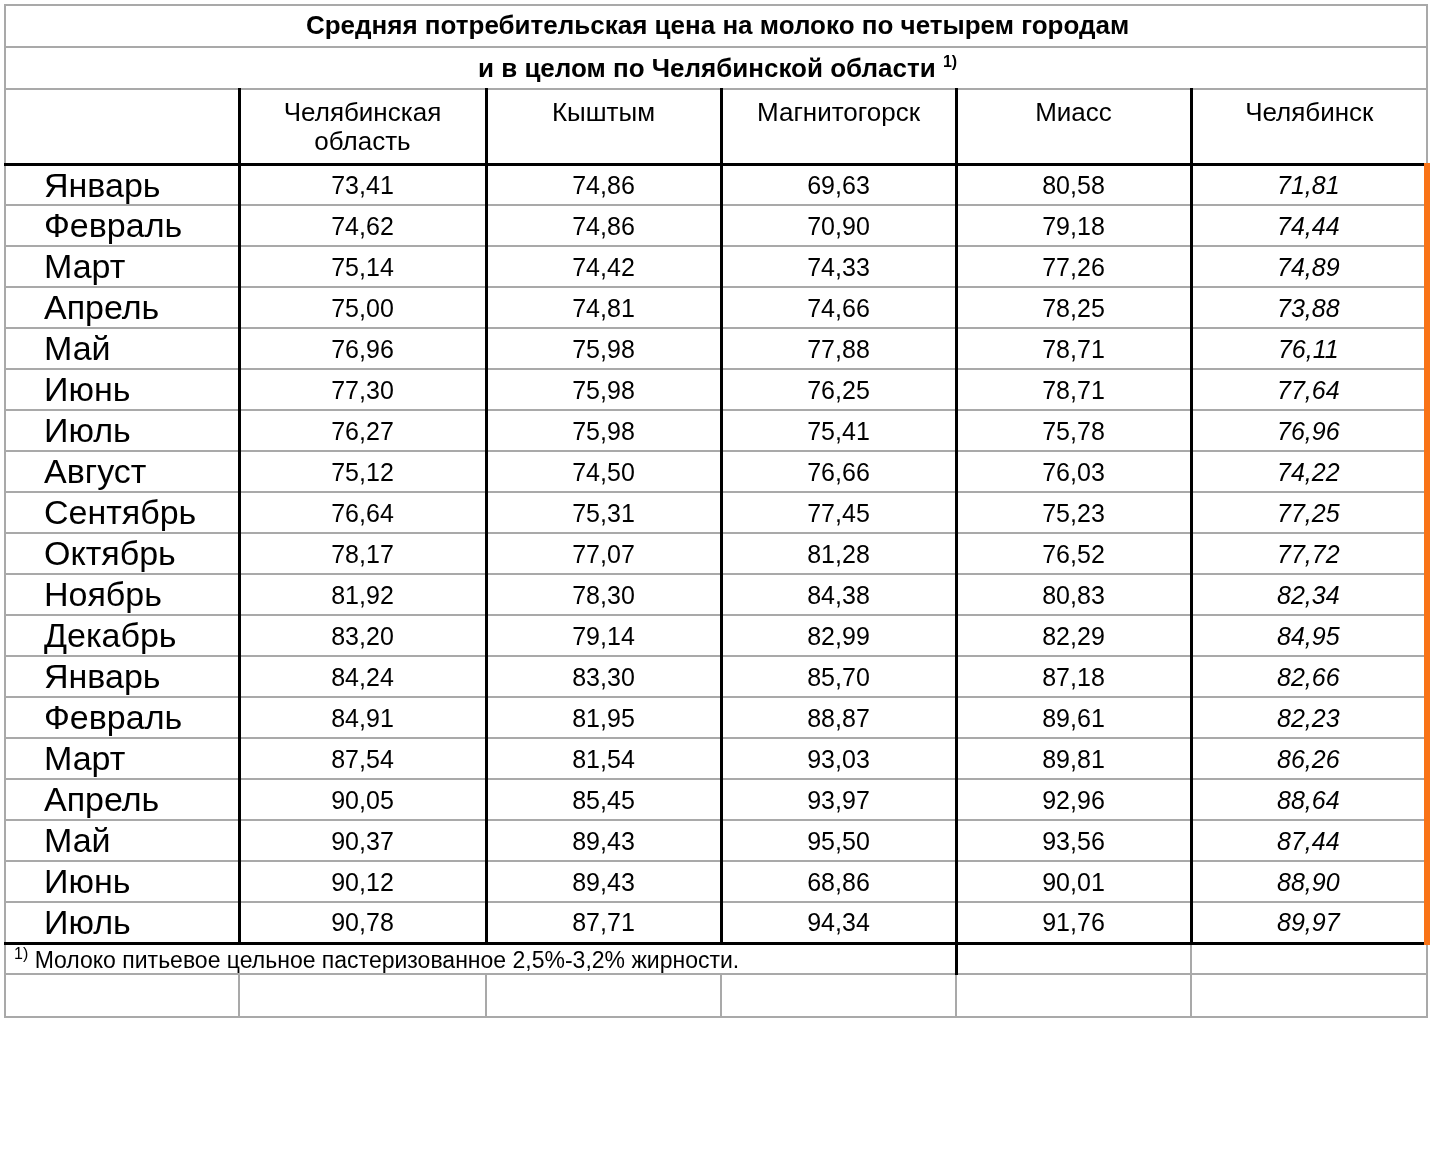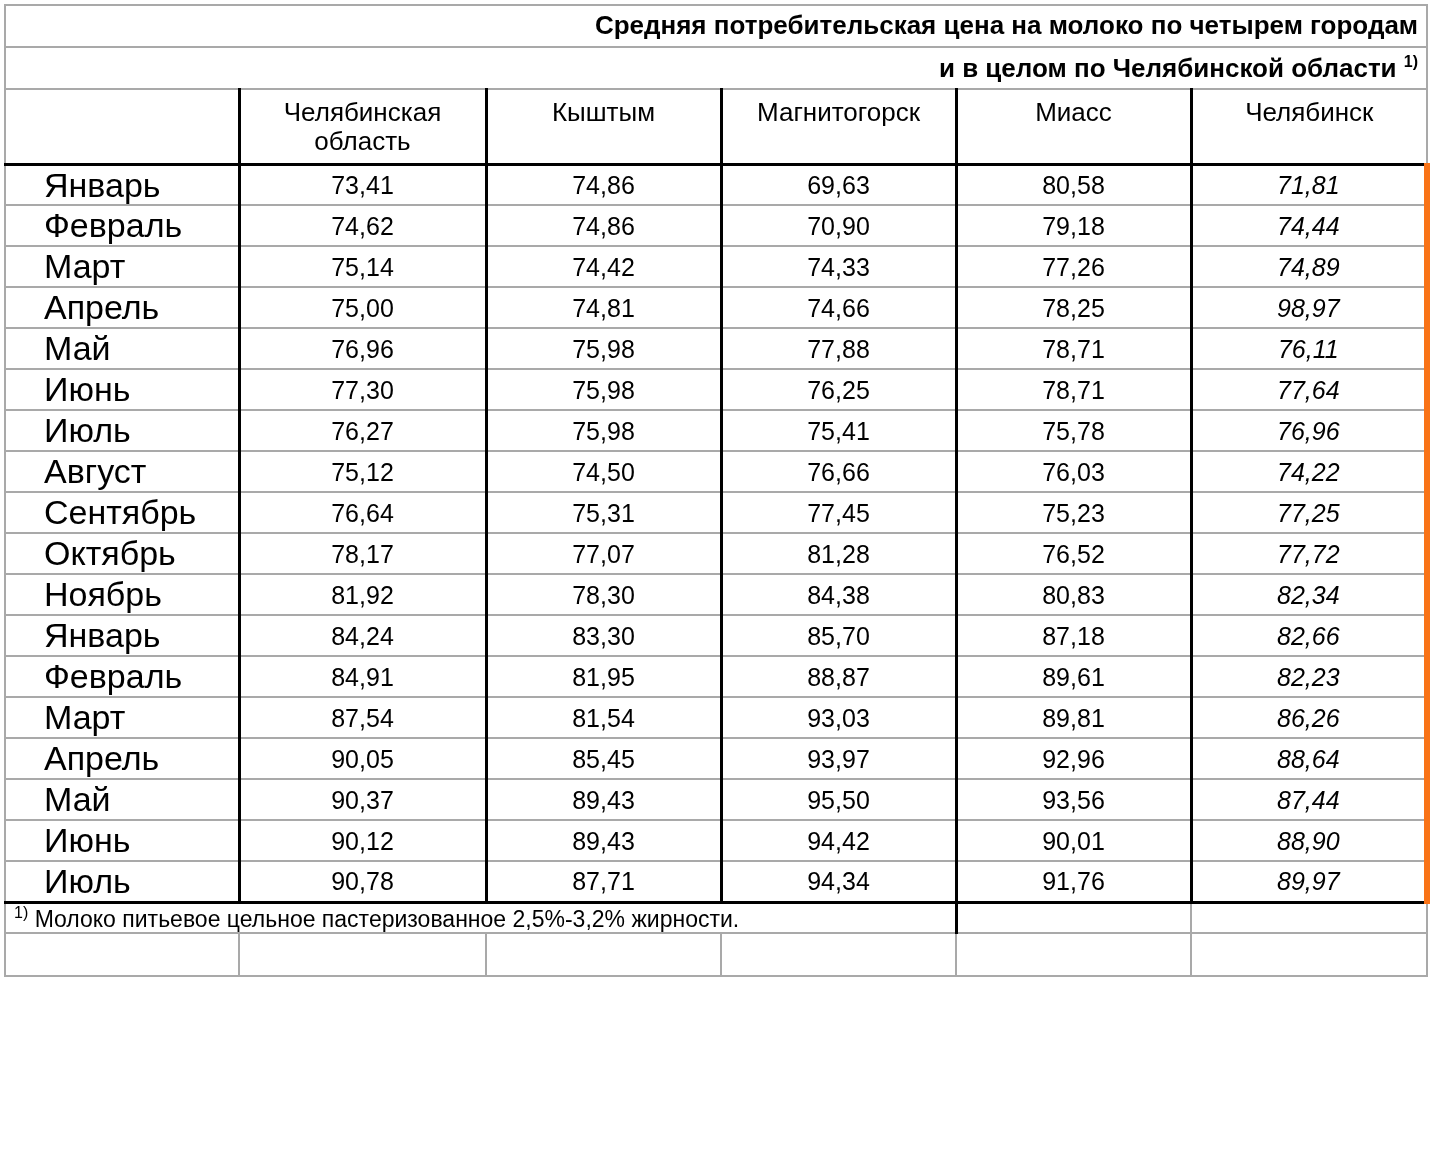--- a/index.html
+++ b/index.html
@@ -50,21 +50,21 @@
   col.c-data2  { width: 235px; }
   col.c-data3  { width: 235px; }
   col.c-data4  { width: 235px; }
   col.c-data5  { width: 236px; }
 
   
   tr.title-row td {
     font-weight: bold;
     font-size: 26px;
     height: 42px;
-    text-align: right;
+    text-align: center;
     padding-left: 11px;
     border-left: 2px solid #a9a9a9;
     border-right: 2px solid #a9a9a9;
   }
   tr.title-row td .sup {
     font-size: 16px;
     vertical-align: super;
     font-weight: bold;
   }
 
@@ -207,21 +207,21 @@
           <td class="val">74,33</td>
           <td class="val">77,26</td>
           <td class="val last">74,89</td>
         </tr>
         <tr class="data-row">
           <td class="lbl">Апрель</td>
           <td class="val">75,00</td>
           <td class="val">74,81</td>
           <td class="val">74,66</td>
           <td class="val">78,25</td>
-          <td class="val last">98,97</td>
+          <td class="val last">73,88</td>
         </tr>
         <tr class="data-row">
           <td class="lbl">Май</td>
           <td class="val">76,96</td>
           <td class="val">75,98</td>
           <td class="val">77,88</td>
           <td class="val">78,71</td>
           <td class="val last">76,11</td>
         </tr>
         <tr class="data-row">
@@ -266,20 +266,28 @@
         </tr>
         <tr class="data-row">
           <td class="lbl">Ноябрь</td>
           <td class="val">81,92</td>
           <td class="val">78,30</td>
           <td class="val">84,38</td>
           <td class="val">80,83</td>
           <td class="val last">82,34</td>
         </tr>
         <tr class="data-row">
+          <td class="lbl">Декабрь</td>
+          <td class="val">83,20</td>
+          <td class="val">79,14</td>
+          <td class="val">82,99</td>
+          <td class="val">82,29</td>
+          <td class="val last">84,95</td>
+        </tr>
+        <tr class="data-row">
           <td class="lbl">Январь</td>
           <td class="val">84,24</td>
           <td class="val">83,30</td>
           <td class="val">85,70</td>
           <td class="val">87,18</td>
           <td class="val last">82,66</td>
         </tr>
         <tr class="data-row">
           <td class="lbl">Февраль</td>
           <td class="val">84,91</td>
@@ -309,21 +317,21 @@
           <td class="val">90,37</td>
           <td class="val">89,43</td>
           <td class="val">95,50</td>
           <td class="val">93,56</td>
           <td class="val last">87,44</td>
         </tr>
         <tr class="data-row">
           <td class="lbl">Июнь</td>
           <td class="val">90,12</td>
           <td class="val">89,43</td>
-          <td class="val">94,42</td>
+          <td class="val">68,86</td>
           <td class="val">90,01</td>
           <td class="val last">88,90</td>
         </tr>
         <tr class="data-row lastdata">
           <td class="lbl">Июль</td>
           <td class="val">90,78</td>
           <td class="val">87,71</td>
           <td class="val">94,34</td>
           <td class="val">91,76</td>
           <td class="val last">89,97</td>

